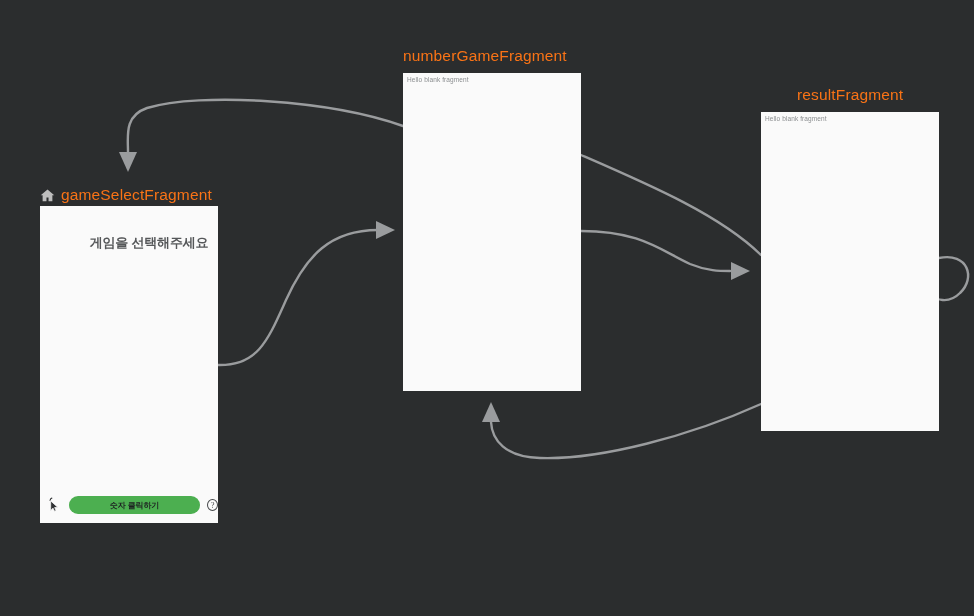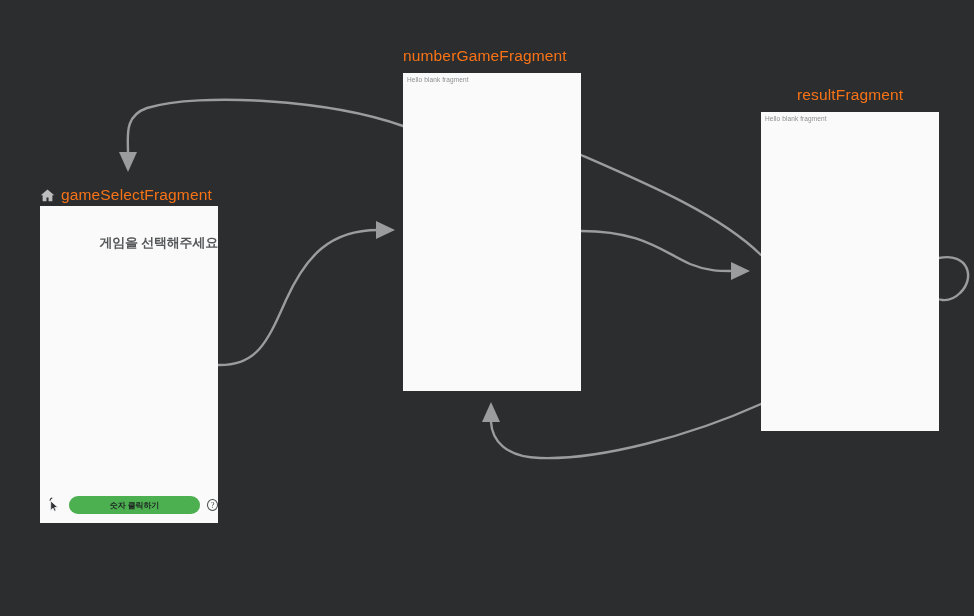--- a/index.html
+++ b/index.html
@@ -59,21 +59,21 @@
     background: #fafafa;
     overflow: hidden;
   }
 
   
   .gs-title {
     position: absolute;
     left: 0;
     right: 0;
     top: 28px;
-    text-align: right;
+    text-align: center;
     color: #555759;
     font-size: 13px;
     font-weight: bold;
     letter-spacing: -0.2px;
     padding-left: 40px;
   }
   .gs-row {
     position: absolute;
     left: 0;
     right: 0;

